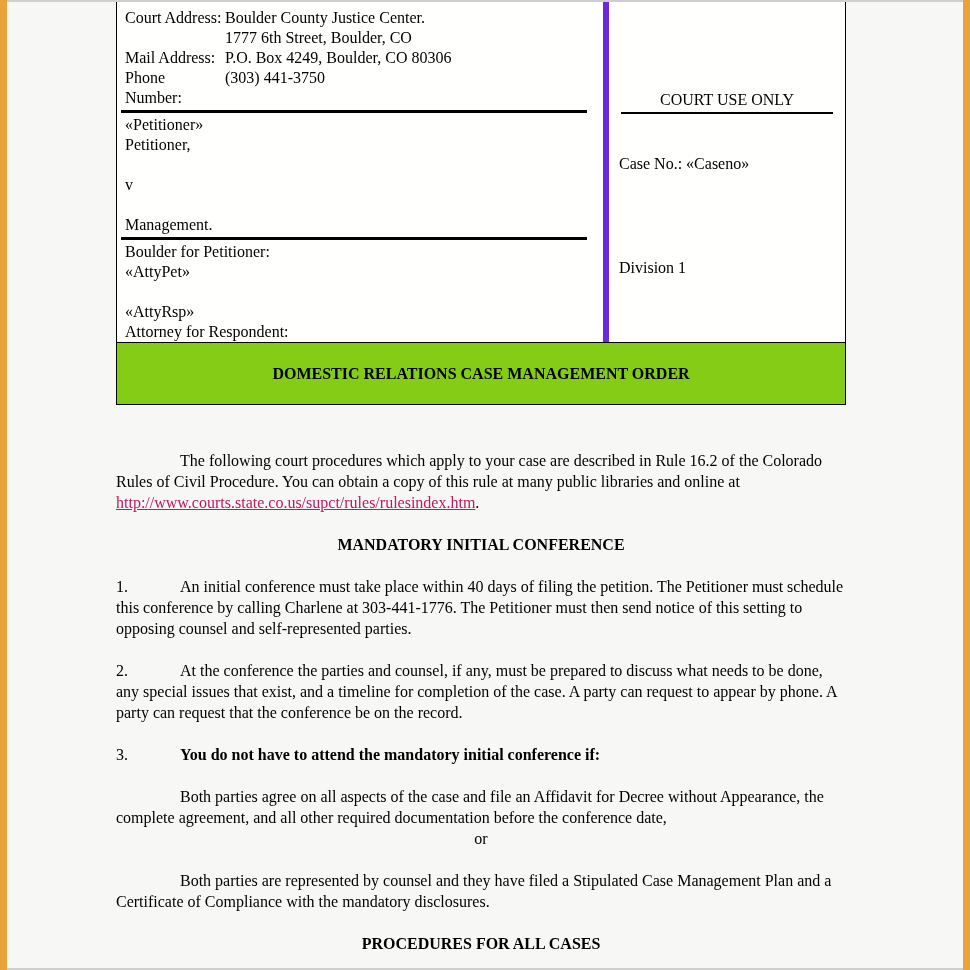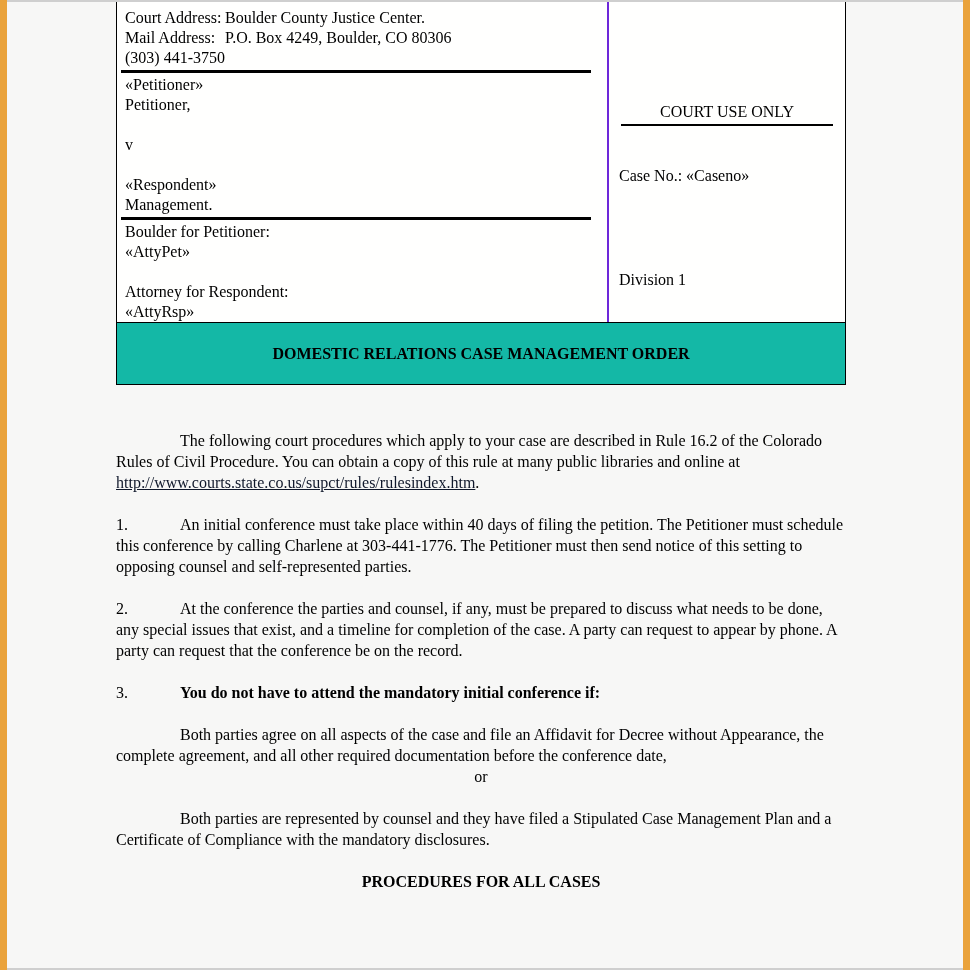--- a/index.html
+++ b/index.html
@@ -20,109 +20,111 @@
     position:absolute; left:7px; right:7px; top:0; bottom:0;
     background:#f7f7f6;
     border-top:2px solid #cfcfcf;
     border-bottom:2px solid #cfcfcf;
   }
   .content { width:730px; margin-left:109px; }
 
   
   .caption-table { display:flex; align-items:stretch; background:#fffffe;
     border-left:1px solid #000; border-right:1px solid #000; line-height:20px; }
-  .col-left { width:492px; flex:0 0 492px; border-right:2px solid #6d28d9; padding:6px 24px 0 8px; }
-  .col-right { flex:1; padding:12px 10px 0 10px; }
+  .col-left { width:492px; flex:0 0 492px; border-right:6px solid #6d28d9; padding:6px 24px 0 8px; }
+  .col-right { flex:1; padding:0 10px 0 10px; }
   .addr-row { display:flex; }
   .addr-lbl { width:100px; flex:0 0 100px; }
   .addr-val .val-line { display:block; }
   .rule { border:0; border-top:3px solid #000; margin:2px 0 2px -4px; width:calc(100% + 12px); }
   .gap { height:20px; }
   .party-line, .atty-line { line-height:20px; }
 
   .court-use-box { text-align:center; margin:88px 2px 0 2px; padding-bottom:2px; border-bottom:2px solid #000; }
   .case-no { margin-top:40px; }
   .division { margin-top:84px; }
 
   .title-row {
-    border:1px solid #000; background:#14b8a6;
+    border:1px solid #000; background:#84cc16;
     text-align:center; font-weight:bold;
     padding:20px 4px;
   }
 
   
   .doc-body { padding-top:45px; padding-bottom:16px; }
   .doc-body p { margin:21px 0; }
   .doc-body p:first-child { margin-top:0; }
   .indent { text-indent:64px; }
   .heading { text-align:center; font-weight:bold; }
   .num { display:inline-block; width:64px; }
   .bold-text { font-weight:bold; }
   .option-a { margin-bottom:0 !important; }
   .or-line { text-align:center; margin-top:0 !important;font-family:Liberation Serif, serif; }
-  .link { color:#0f172a; text-decoration:underline; cursor:pointer; }
+  .link { color:#be185d; text-decoration:underline; cursor:pointer; }
 </style>
 </head>
 <body>
 
 <div class="frame-strip left"></div>
 <div class="frame-strip right"></div>
 
 <div class="page">
   <div class="content">
 
     <div class="caption-table">
       <div class="col-left">
 
         <div class="addr-row">
           <span class="addr-lbl">Court Address:</span>
           <span class="addr-val">
             <span class="val-line">Boulder County Justice Center.</span>
+            <span class="val-line">1777 6th Street, Boulder, CO</span>
           </span>
         </div>
         <div class="addr-row">
           <span class="addr-lbl">Mail Address:</span>
           <span class="addr-val">P.O. Box 4249, Boulder, CO 80306</span>
         </div>
         <div class="addr-row">
+          <span class="addr-lbl">Phone Number:</span>
           <span class="addr-val">(303) 441-3750</span>
         </div>
 
         <hr class="rule">
 
         <p class="party-line">«Petitioner»</p>
         <p class="party-line">Petitioner,</p>
         <div class="gap"></div>
         <p class="party-line">v</p>
         <div class="gap"></div>
-        <p class="party-line">«Respondent»</p>
         <p class="party-line">Management.</p>
 
         <hr class="rule">
 
         <p class="atty-line">Boulder for Petitioner:</p>
         <p class="atty-line">«AttyPet»</p>
         <div class="gap"></div>
+        <p class="atty-line">«AttyRsp»</p>
         <p class="atty-line">Attorney for Respondent:</p>
-        <p class="atty-line">«AttyRsp»</p>
       </div>
 
       <div class="col-right">
         <div class="court-use-box">COURT USE ONLY</div>
         <p class="case-no">Case No.:  «Caseno»</p>
         <p class="division">Division 1</p>
       </div>
     </div>
 
     <div class="title-row">DOMESTIC RELATIONS CASE MANAGEMENT ORDER</div>
 
     <div class="doc-body">
 
       <p class="indent"><span>The following court procedures which apply to your case are described in Rule 16.2 of the Colorado Rules of Civil Procedure.  You can obtain a copy of this rule at many public libraries and online at </span><a class="link" href="#">http://www.courts.state.co.us/supct/rules/rulesindex.htm</a><span>.</span></p>
 
+      <p class="heading">MANDATORY INITIAL CONFERENCE</p>
 
       <p><span class="num">1.</span><span>An initial conference must take place within 40 days of filing the petition.  The Petitioner must schedule this conference by calling Charlene at 303-441-1776.  The Petitioner must then send notice of this setting to opposing counsel and self-represented parties.</span></p>
 
       <p><span class="num">2.</span><span>At the conference the parties and counsel, if any, must be prepared to discuss what needs to be done, any special issues that exist, and a timeline for completion of the case.  A party can request to appear by phone.  A party can request that the conference be on the record.</span></p>
 
       <p><span class="num">3.</span><span class="bold-text">You do not have to attend the mandatory initial conference if:</span></p>
 
       <p class="indent option-a">Both parties agree on all aspects of the case and file an Affidavit for Decree without Appearance, the complete agreement, and all other required documentation before the conference date,</p>
 
       <p class="or-line">or</p>

